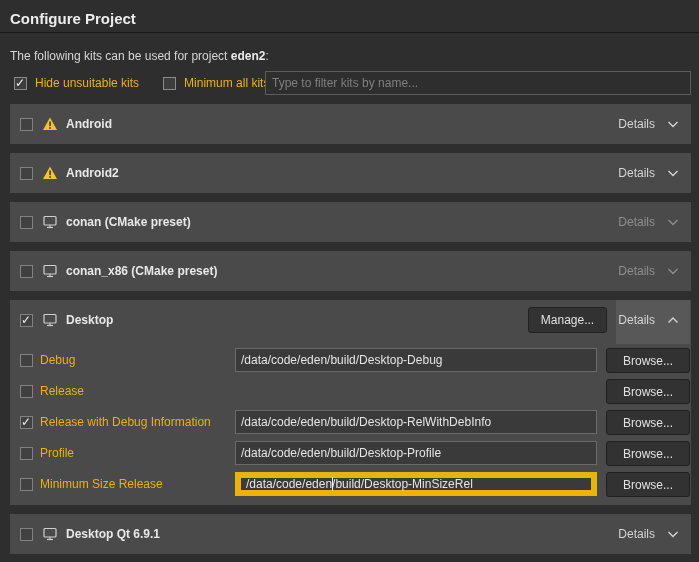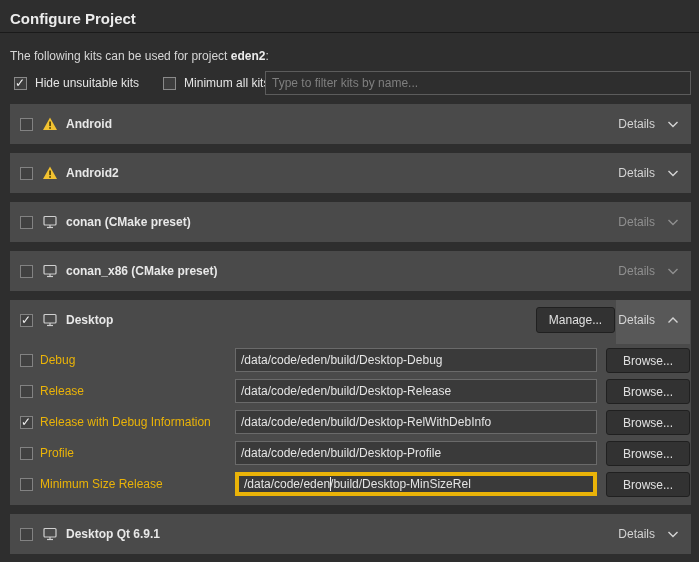--- a/index.html
+++ b/index.html
@@ -14,21 +14,21 @@
   .intro{position:absolute;left:10px;top:49px;color:#d6d6d6;}
   .intro b{color:#eaeaea;}
   .filter-bar{position:absolute;left:14px;top:71px;height:24px;display:flex;align-items:center;}
   .cb{
     display:inline-block;width:13px;height:13px;box-sizing:border-box;
     border:1px solid #8a8a8a;background:#3d3d3d;position:relative;flex:none;
   }
   .cb .mark{
     position:absolute;left:0px;top:-2px;font-size:12px;color:#f0f0f0;line-height:14px;
   }
-  .cb-label{margin-left:8px;color:#e5e5e5;}
+  .cb-label{margin-left:8px;color:#eab308;}
   .gap-label{width:24px;}
   .filter-input{
     position:absolute;left:265px;top:71px;width:426px;height:24px;box-sizing:border-box;
     background:#2e2e2e;border:1px solid #5c5c5c;color:#e0e0e0;padding:0 6px;
     font-family:"Liberation Sans",sans-serif;font-size:12px;outline:none;
   }
   .filter-input::placeholder{color:#7f7f7f;}
   .panel{
     position:absolute;left:10px;width:681px;background:#4a4a4a;box-sizing:border-box;
   }
@@ -41,34 +41,34 @@
   .spacer{flex:1;}
   .details-btn{
     display:flex;align-items:center;gap:12px;margin-right:12px;color:#d4d4d4;cursor:pointer;
   }
   .details-btn.dim{color:#8f8f8f;}
   .details-btn svg{display:block;}
   .details-highlight{
     position:absolute;top:0;right:1px;width:74px;height:44px;background:#585858;
   }
   .manage-btn{
-    position:absolute;right:76px;top:7px;width:79px;height:26px;box-sizing:border-box;
+    position:absolute;right:84px;top:7px;width:79px;height:26px;box-sizing:border-box;
     background:#323232;border:1px solid #202020;border-radius:3px;color:#e0e0e0;
     font-family:"Liberation Sans",sans-serif;font-size:12px;
   }
   .cfg-row{position:absolute;left:0;width:100%;height:26px;}
   .cfg-row .cb{position:absolute;left:10px;top:6px;background:#414141;border-color:#828282;}
   .cfg-label{position:absolute;left:30px;top:5px;color:#eab308;}
   .cfg-input{
     position:absolute;left:225px;top:0;width:362px;height:24px;box-sizing:border-box;
     background:#3a3a3a;border:1px solid #6a6a6a;color:#e4e4e4;padding:0 5px;
     font-family:"Liberation Sans",sans-serif;font-size:12px;outline:none;
   }
   .cfg-input.focused{
-    border:4px solid #eab308;display:flex;align-items:center;white-space:pre;
+    border:6px solid #eab308;display:flex;align-items:center;white-space:pre;
   }
   .caret{display:inline-block;width:1px;height:14px;background:#f0f0f0;margin:0 -1px 0 0;}
   .browse-btn{
     position:absolute;right:1px;top:0;width:84px;height:25px;box-sizing:border-box;
     background:#323232;border:1px solid #202020;border-radius:3px;color:#e0e0e0;
     font-family:"Liberation Sans",sans-serif;font-size:12px;
   }
 </style>
 </head>
 <body>
@@ -202,21 +202,20 @@
     <div class="cfg-row" style="top:48px;">
       <span class="cb"></span>
       <span class="cfg-label">Debug</span>
       <input class="cfg-input" type="text" value="/data/code/eden/build/Desktop-Debug" style="">
       <button class="browse-btn">Browse...</button>
     </div>
 
     <div class="cfg-row" style="top:79px;">
       <span class="cb"></span>
       <span class="cfg-label">Release</span>
-      <input class="cfg-input" type="text" value="/data/code/eden/build/Desktop-Release" style="">
       <button class="browse-btn">Browse...</button>
     </div>
 
     <div class="cfg-row" style="top:110px;">
       <span class="cb">
           <span class="mark">✓</span>
         </span>
       <span class="cfg-label">Release with Debug Information</span>
       <input class="cfg-input" type="text" value="/data/code/eden/build/Desktop-RelWithDebInfo" style="">
       <button class="browse-btn">Browse...</button>

